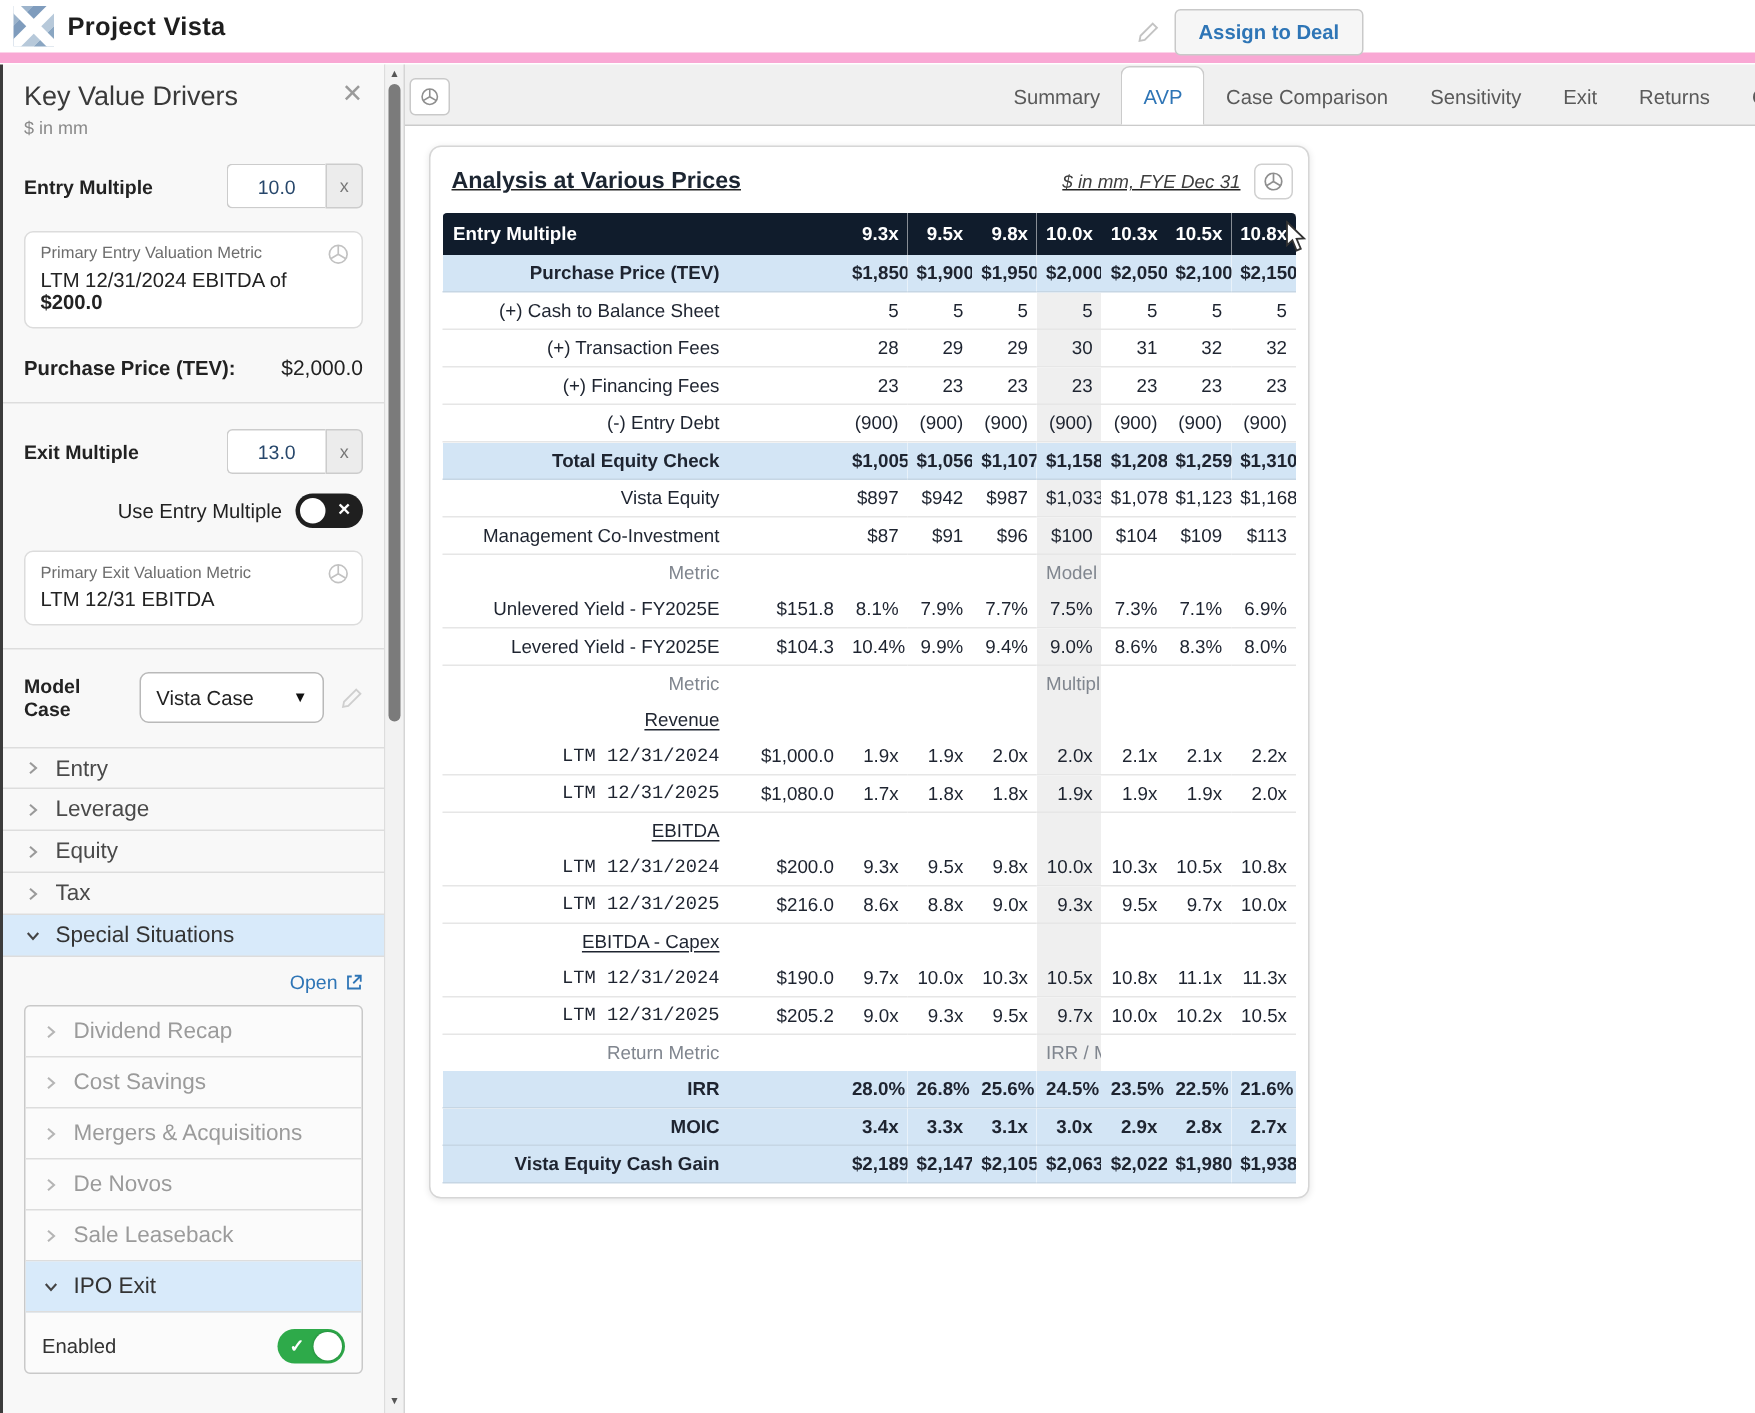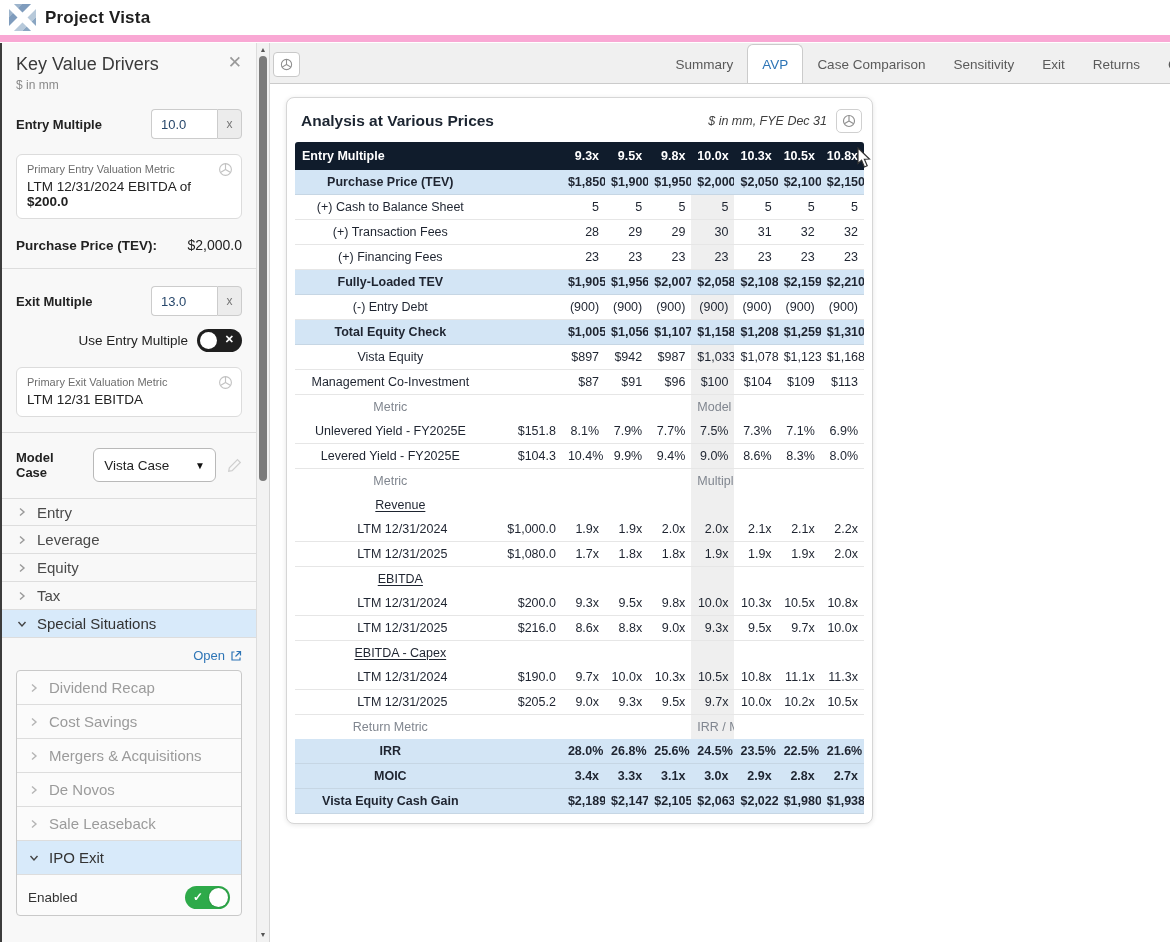--- a/index.html
+++ b/index.html
@@ -22,21 +22,21 @@
 
   
   .sidebar { width:257px; flex:0 0 257px; background:#f8f8f8; border-left:2px solid #3c3c3c; border-right:1px solid #ddd; padding:0 14px; overflow:hidden; position:relative; }
   .kvd-head { display:flex; align-items:flex-start; padding-top:11px;justify-content:flex-end; }
   .kvd-title { font-size:18px; color:#3a3a3a; font-weight:400; }
   .close-x { margin-left:auto; color:#9a9a9a; font-size:17px; line-height:17px; cursor:pointer; }
   .kvd-sub { font-size:12px; color:#8a8a8a; margin-top:3px; }
   .field-row { display:flex; align-items:center; margin-top:17px; }
   .field-label { font-size:13px; font-weight:700; color:#222; }
   .input-group { margin-left:auto; display:flex; }
-  .num-input { width:66px; height:30px; border:1px solid #ccc; border-right:none; border-radius:4px 0 0 4px; text-align:left; padding:0 9px; font-size:13px; color:#27476b; background:#fff; font-family:inherit; }
+  .num-input { width:66px; height:30px; border:1px solid #ccc; border-right:none; border-radius:4px 0 0 4px; text-align:center; padding:0 9px; font-size:13px; color:#27476b; background:#fff; font-family:inherit; }
   .suffix { width:25px; height:30px; background:#ececec; border:1px solid #ccc; border-radius:0 4px 4px 0; display:flex; align-items:center; justify-content:center; font-size:12px; color:#777; }
   .metric-card { margin-top:15px; background:#fff; border:1px solid #dcdcdc; border-radius:6px; padding:8px 10px 9px; position:relative; }
   .metric-card .mc-label { font-size:11px; color:#6d6d6d; }
   .metric-card .mc-text { font-size:13.5px; color:#222; margin-top:4px; }
   .mc-gear { position:absolute; top:7px; right:8px; }
   .kv-row { display:flex; align-items:center; margin-top:18px; }
   .kv-label { font-size:13.5px; font-weight:700; color:#222; }
   .kv-value { margin-left:auto; font-size:14px; color:#222; }
   .divider { border-top:1px solid #ddd; margin:15px -14px 0; }
   .toggle-row { display:flex; align-items:center; justify-content:flex-end; gap:9px; margin-top:13px; }
@@ -78,51 +78,59 @@
   .tab-strip { height:41px; background:#f0f0f0; border-bottom:1px solid #cbcbcb; display:flex; align-items:flex-end; position:relative; overflow:hidden; }
   .gear-chip { position:absolute; left:3px; top:9px; width:27px; height:25px; background:#fff; border:1px solid #c9c9c9; border-radius:4px; display:flex; align-items:center; justify-content:center; cursor:pointer; }
   .tabs { margin-left:auto; display:flex; align-items:flex-end; height:41px; }
   .tab { padding:12px 14px 11px; font-size:13.5px; color:#5a5a5a; cursor:pointer; white-space:nowrap; }
   .tab.active { background:#fff; color:#2e75b6; border:1px solid #cbcbcb; border-bottom:none; border-radius:6px 6px 0 0; padding-bottom:12px; margin-bottom:-1px; }
   .tab.clipped { max-width:16px; overflow:hidden; padding-right:0; }
   .content { flex:1; position:relative; background:#fff; }
 
   
   .avp-card { position:absolute; left:16px; top:13px; width:587px; background:#fff; border:1px solid #d6d6d6; border-radius:8px; box-shadow:0 1px 5px rgba(0,0,0,.10); padding:7px 8px 9px; }
-  .avp-head { display:flex; align-items:center; padding:4px 2px 9px 6px; }
+  .avp-head { display:flex; align-items:center; padding:4px 2px 9px 6px;text-decoration:underline; }
   .avp-title { font-size:15.5px; font-weight:700; color:#1c2531; }
   .avp-units { margin-left:auto; margin-right:9px; font-size:12.5px; font-style:italic; color:#3e3e3e; }
   .avp-gear { width:26px; height:24px; border:1px solid #d0d0d0; border-radius:5px; display:flex; align-items:center; justify-content:center; background:#fff; cursor:pointer; }
   table.avp { width:100%; border-collapse:collapse; table-layout:fixed; font-size:12.5px; color:#1e2430; }
   table.avp th, table.avp td { padding:5px 6px; white-space:nowrap; overflow:hidden; }
   tr.hdr th { background:#101c2c; color:#fff; font-weight:700; text-align:right; padding-top:7px; padding-bottom:7px; }
   tr.hdr th:first-child { text-align:left; border-radius:3px 0 0 0; padding-left:7px; }
   tr.hdr th:last-child { border-radius:0 3px 0 0; }
-  td.lbl { text-align:center; padding-left:7px; }
+  td.lbl { text-align:right; padding-left:7px; }
   td.metric, td.val { text-align:right; }
   tr.row-blue td { background:#d3e5f5; font-weight:700; border-bottom:1px solid #c6d6e4; }
   tr.row-plain td, tr.row-indent td, tr.row-group td, tr.row-section td { border-bottom:1px solid #e6e6e6; background:#fff; }
   tr.row-group td, tr.row-section td { border-bottom:none; }
   tr.row-section td { color:#80868f; }
   td.center-lbl { text-align:center; color:#80868f; }
-  tr.row-indent td.lbl { padding-left:30px; }
+  tr.row-indent td.lbl { padding-left:30px;font-family:Liberation Mono, monospace; }
   .grp-u { text-decoration:underline; text-underline-offset:2px;margin-left:20px; }
   td.hl { background:#efefef !important; }
 
   
   .cursor { position:absolute; left:857px; top:147px; z-index:50; pointer-events:none; }
 
   svg.icon { display:block; }
 </style>
 </head>
 <body>
 
 <div class="top-bar">
   <div class="logo"></div>
   <div class="app-title">Project Vista</div>
+  <div class="header-actions">
+    <span class="pencil">
+      <svg class="icon" width="15" height="15" viewBox="0 0 16 16">
+          <path d="M11.2 1.8l3 3L5.5 13.5l-3.7.7.7-3.7z" fill="none" stroke="#c3c3c3" stroke-width="1.3"></path>
+        </svg>
+    </span>
+    <button class="assign-btn">Assign to Deal</button>
+  </div>
 </div>
 
 <div class="app-body">
 
   <div class="sidebar">
     <div class="kvd-head">
       <div class="kvd-title">Key Value Drivers</div>
       <div class="close-x">✕</div>
     </div>
     <div class="kvd-sub">$ in mm</div>
@@ -403,31 +411,20 @@
                 <td class="lbl">(+) Financing Fees</td>
                 <td class="metric"></td>
                 <td class="val">23</td>
                 <td class="val">23</td>
                 <td class="val">23</td>
                 <td class="val hl">23</td>
                 <td class="val">23</td>
                 <td class="val">23</td>
                 <td class="val">23</td>
               </tr>
-              <tr class="row-blue">
-                <td class="lbl">Fully-Loaded TEV</td>
-                <td class="metric"></td>
-                <td class="val">$1,905</td>
-                <td class="val">$1,956</td>
-                <td class="val">$2,007</td>
-                <td class="val">$2,058</td>
-                <td class="val">$2,108</td>
-                <td class="val">$2,159</td>
-                <td class="val">$2,210</td>
-              </tr>
               <tr class="row-plain">
                 <td class="lbl">(-) Entry Debt</td>
                 <td class="metric"></td>
                 <td class="val">(900)</td>
                 <td class="val">(900)</td>
                 <td class="val">(900)</td>
                 <td class="val hl">(900)</td>
                 <td class="val">(900)</td>
                 <td class="val">(900)</td>
                 <td class="val">(900)</td>

